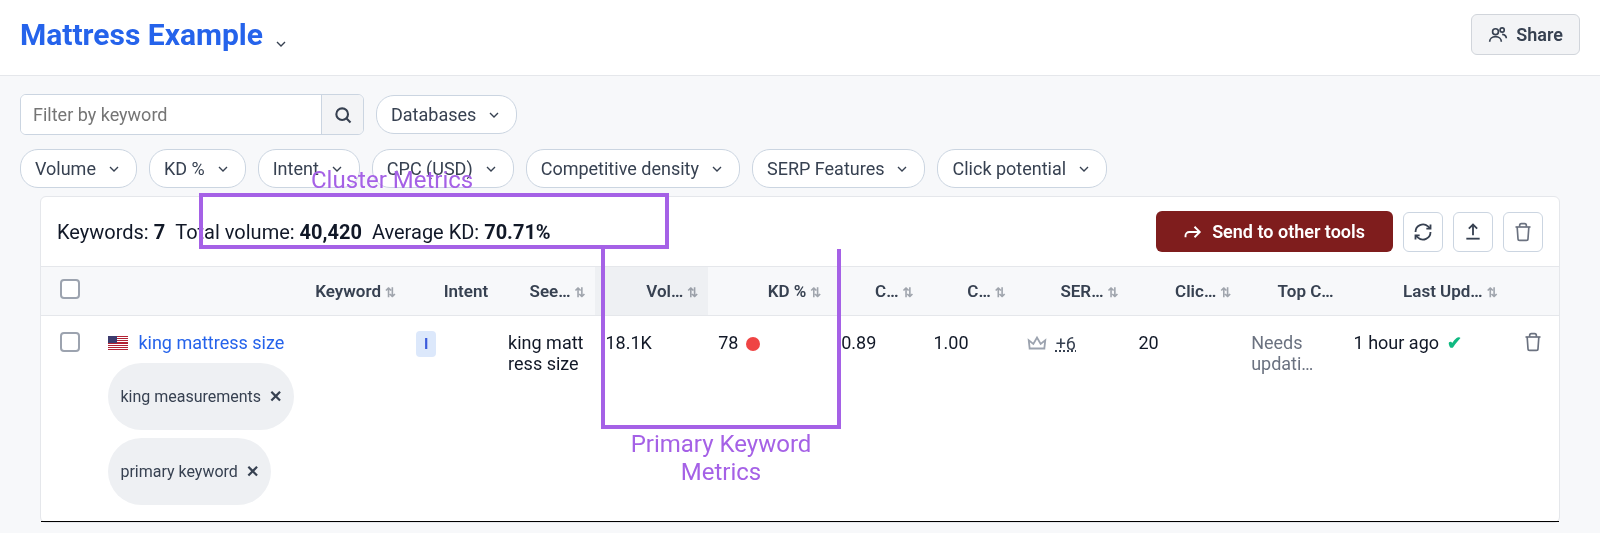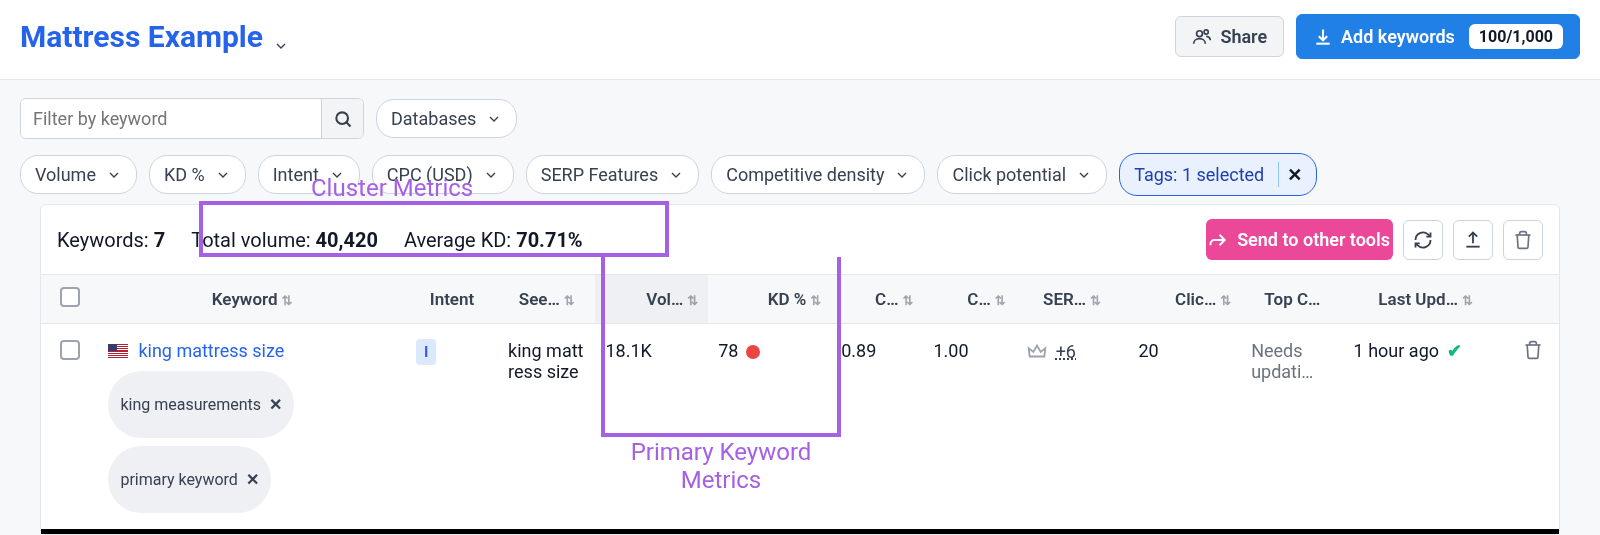--- a/index.html
+++ b/index.html
@@ -16,30 +16,30 @@
   .row{display:flex;flex-wrap:wrap;gap:12px;align-items:center}
   .row + .row{margin-top:14px}
   .search-wrap{display:flex;border:1px solid #cbd5e1;border-radius:6px;overflow:hidden;background:#fff}
   .search-wrap input{border:none;padding:9px 12px;font-size:18px;width:300px;outline:none;color:#374151}
   .search-wrap .sbtn{width:42px;display:flex;align-items:center;justify-content:center;border-left:1px solid #cbd5e1;background:#f3f4f6;cursor:pointer}
   .pill{display:inline-flex;align-items:center;gap:10px;border:1px solid #cbd5e1;background:#fff;border-radius:18px;padding:8px 14px;font-size:18px;color:#374151;cursor:pointer}
   .pill.tag-sel{background:#e8f1fd;border-color:#2563eb;color:#1e40af;padding-right:6px}
   .pill .x{margin-left:4px;font-weight:700;color:#111827;padding:2px 8px;border-left:1px solid #93c5fd}
   .panel{margin:8px 20px 0 20px;background:#fff;border:1px solid #e5e7eb;border-radius:6px;position:relative}
   .panel-top{display:flex;align-items:center;justify-content:space-between;padding:14px 16px}
-  .metrics{display:flex;align-items:center;gap:26px;font-size:20px}
+  .metrics{display:flex;align-items:center;gap:10px;font-size:20px}
   .metrics b{font-weight:700}
   .panel-actions{display:flex;gap:10px;align-items:center}
-  .blue-btn{display:inline-flex;align-items:center;gap:10px;background:#ec4899;color:#fff;border:none;border-radius:6px;padding:10px 3px;font-size:18px;font-weight:600;cursor:pointer}
+  .blue-btn{display:inline-flex;align-items:center;gap:10px;background:#7f1d1d;color:#fff;border:none;border-radius:6px;padding:10px 28px;font-size:18px;font-weight:600;cursor:pointer}
   .icon-btn{width:40px;height:40px;display:flex;align-items:center;justify-content:center;border:1px solid #cbd5e1;border-radius:6px;background:#fff;cursor:pointer}
   table{width:100%;border-collapse:collapse}
-  thead th{background:#f7f8fa;border-top:1px solid #e5e7eb;border-bottom:1px solid #e5e7eb;padding:12px 10px;text-align:center;font-size:17px;font-weight:600;color:#374151;white-space:nowrap}
+  thead th{background:#f7f8fa;border-top:1px solid #e5e7eb;border-bottom:1px solid #e5e7eb;padding:12px 10px;text-align:right;font-size:17px;font-weight:600;color:#374151;white-space:nowrap}
   thead th .sort{opacity:.45;margin-left:4px;font-size:13px}
   thead th.sel-col{background:#eef0f3}
-  tbody td{padding:16px 10px;font-size:18px;vertical-align:top;border-bottom:5px solid #000000}
+  tbody td{padding:16px 10px;font-size:18px;vertical-align:top;border-bottom:1px solid #000000}
   .cbox{width:20px;height:20px;border:2px solid #9ca3af;border-radius:4px;display:inline-block;background:#fff;cursor:pointer}
   .kw-main{display:flex;align-items:center;gap:10px}
   .flag{width:20px;height:14px;display:inline-block;position:relative;background:#b22234}
   .flag::before{content:"";position:absolute;inset:0;background:repeating-linear-gradient(#b22234 0 1.08px,#fff 1.08px 2.16px)}
   .flag::after{content:"";position:absolute;left:0;top:0;width:9px;height:7.5px;background:#3c3b6e}
   .kw-link{color:#2563eb;text-decoration:none}
   .tags{margin-top:10px;display:flex;gap:8px;flex-wrap:wrap}
   .tag-chip{display:inline-flex;align-items:center;gap:8px;background:#eef0f3;border-radius:999px;padding:24px 12px;font-size:16px;color:#374151}
   .tag-chip .tx{font-weight:700;cursor:pointer}
   .intent-badge{background:#dce8fb;color:#3b5bdb;font-weight:700;padding:4px 8px;border-radius:4px;font-size:15px}
@@ -73,29 +73,20 @@
   <div class="right-actions">
     <button class="btn">
       <svg width="20" height="20" viewBox="0 0 24 24" fill="none" stroke="#374151" stroke-width="2">
           <circle cx="9" cy="8" r="3.5"></circle>
           <path d="M2 20c0-3.5 3-6 7-6s7 2.5 7 6"></path>
           <circle cx="17" cy="6" r="2.5"></circle>
           <path d="M22 16c0-2.5-2-4.5-5-4.8"></path>
         </svg>
       <span>Share</span>
     </button>
-    <button class="btn btn-primary">
-      <svg width="20" height="20" viewBox="0 0 24 24" fill="none" stroke="#fff" stroke-width="2.5">
-          <path d="M12 3v12"></path>
-          <polyline points="7 11 12 16 17 11"></polyline>
-          <path d="M4 20h16"></path>
-        </svg>
-      <span>Add keywords</span>
-      <span class="badge">100/1,000</span>
-    </button>
   </div>
 </div>
 
 <div class="toolbar">
   <div class="row">
     <div class="search-wrap">
       <input type="text" placeholder="Filter by keyword" style="">
       <div class="sbtn">
         <svg width="20" height="20" viewBox="0 0 24 24" fill="none" stroke="#374151" stroke-width="2.5">
             <circle cx="11" cy="11" r="7"></circle>
@@ -129,41 +120,37 @@
           <polyline points="6 9 12 15 18 9"></polyline>
         </svg>
       </div>
     <div class="pill">
         <span>CPC (USD)</span>
         <svg class="chev-down" viewBox="0 0 24 24">
           <polyline points="6 9 12 15 18 9"></polyline>
         </svg>
       </div>
     <div class="pill">
+        <span>Competitive density</span>
+        <svg class="chev-down" viewBox="0 0 24 24">
+          <polyline points="6 9 12 15 18 9"></polyline>
+        </svg>
+      </div>
+    <div class="pill">
         <span>SERP Features</span>
         <svg class="chev-down" viewBox="0 0 24 24">
           <polyline points="6 9 12 15 18 9"></polyline>
         </svg>
       </div>
     <div class="pill">
-        <span>Competitive density</span>
-        <svg class="chev-down" viewBox="0 0 24 24">
-          <polyline points="6 9 12 15 18 9"></polyline>
-        </svg>
-      </div>
-    <div class="pill">
         <span>Click potential</span>
         <svg class="chev-down" viewBox="0 0 24 24">
           <polyline points="6 9 12 15 18 9"></polyline>
         </svg>
       </div>
-    <div class="pill tag-sel">
-      <span>Tags: 1 selected</span>
-      <span class="x">✕</span>
-    </div>
   </div>
 
   <div class="panel">
 
     <div class="anno-label" style="left:270px;top:-30px">Cluster Metrics</div>
     <div class="anno" style="left:158px;top:-4px;width:470px;height:56px"></div>
 
     <div class="panel-top">
       <div class="metrics">
         <span><span>Keywords:</span> <b>7</b></span>

